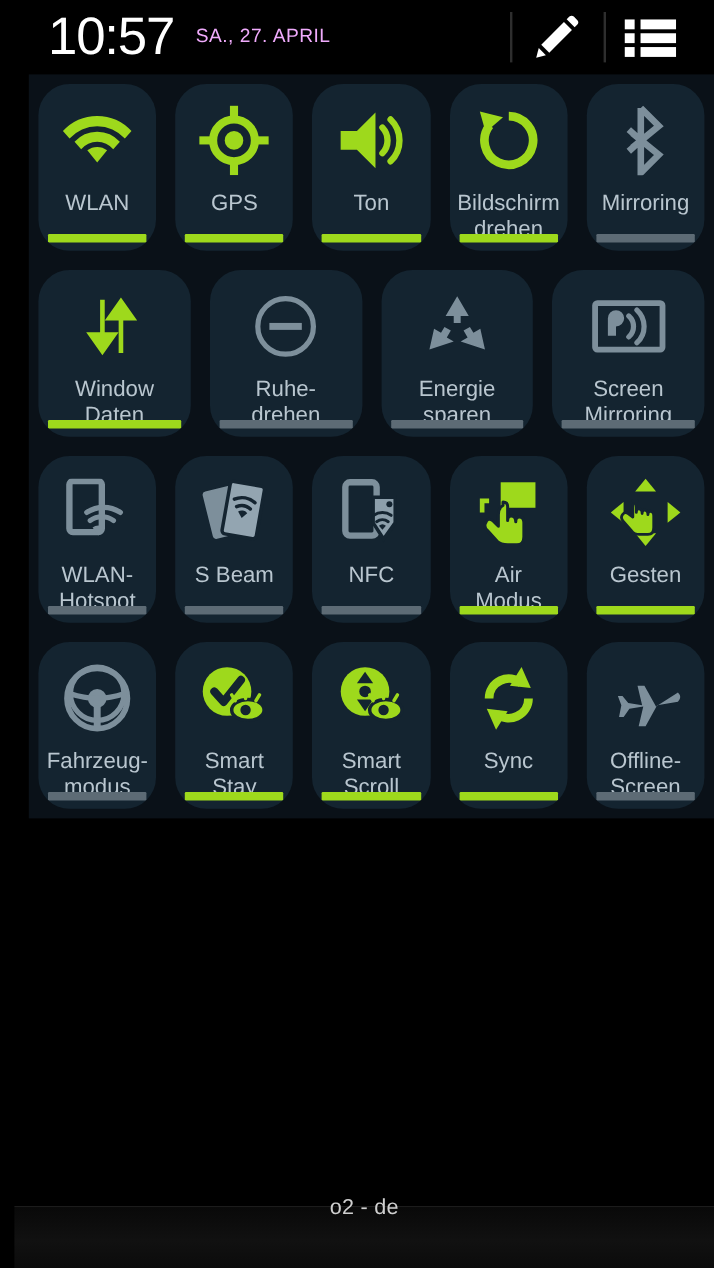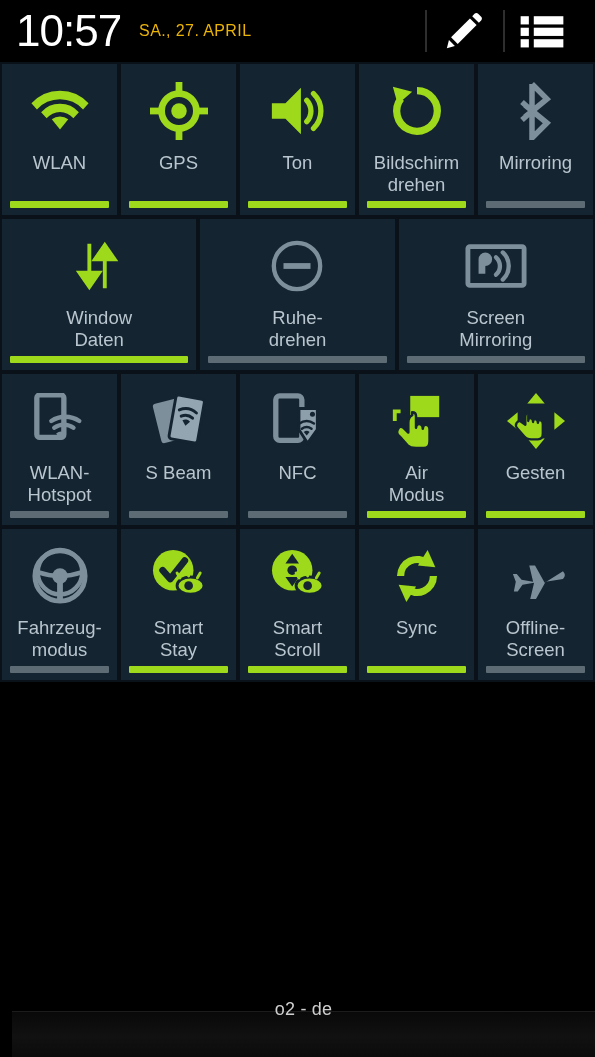--- a/index.html
+++ b/index.html
@@ -2,56 +2,57 @@
 <html><head>
 <meta charset="utf-8">
 <style>
   * { margin:0; padding:0; box-sizing:border-box; }
   html, body {
     width:595px; height:1057px;
     background:#000;
     font-family:"Liberation Sans", sans-serif;
     overflow:hidden;
   }
-  #screen { position:relative; width:595px; height:1057px; background:#000; }
+  #screen { position:relative; width:595px; height:1057px; background:#000;padding-left:24px; }
 
   
   .statusbar {
     position:relative; height:62px; background:#000;
     display:flex; align-items:center; padding:0 16px;
   }
   .clock {
     color:#fff; font-size:44px; line-height:44px; font-weight:300;
     letter-spacing:-1px;
   }
   .date {
-    color:#eab308; font-size:16px; font-weight:400;
+    color:#f0abfc; font-size:16px; font-weight:400;
     margin-left:18px; margin-top:0; letter-spacing:0.4px;
   }
   .sb-right { margin-left:auto; display:flex; align-items:center; height:100%; }
   .sb-divider { width:2px; height:42px; background:#2e2e2e; margin:0 0 0 2px; }
   .sb-icon { display:flex; align-items:center; justify-content:center; }
   .pencil-wrap { width:74px; height:62px; }
   .list-wrap  { width:74px; height:62px; }
 
   
   .toggles {
     position:relative; background:#0a1118;
     padding:0; 
   }
   .trow { display:flex; height:155px; }
   .trow + .trow { margin-top:0; }
   .tile {
     position:relative;
     flex:1 1 0;
     background:#142430;
-    margin:2px;
+    margin:8px;
     display:flex; flex-direction:column;
     align-items:center;
     overflow:hidden;
+    border-radius:26px;
   }
   .tile-icon {
     height:88px; width:100%;
     display:flex; align-items:center; justify-content:center;
     padding-top:6px;
   }
   .tile-icon svg { display:block; }
   .tile-label {
     flex:1 1 auto;
     width:100%;
@@ -70,21 +71,21 @@
     border-radius:1px;
   }
   .tile-bar.on  { background:#9ed91c; }
   .tile-bar.off { background:#5d6b75; }
 
   
   .filler { background:#000; }
 
   
   .carrier {
-    position:absolute; left:12px; right:0; bottom:0; height:46px;
+    position:absolute; left:12px; right:0; bottom:0; height:52px;
     background:linear-gradient(180deg,#090909 0%, #111111 55%, #0b0b0b 100%);
     border-top:1px solid #1c1c1c;
     display:flex; flex-direction:column;
     align-items:center; justify-content:center;gap:45px;
   }
   .carrier-text {
     color:#cfcfcf; font-size:18px; letter-spacing:0.2px;
     margin-bottom:6px;
   }
   .carrier-handle {
@@ -208,20 +209,34 @@
           <svg width="56" height="56" viewBox="0 0 58 58">
             <circle cx="29" cy="29" r="24" fill="none" stroke="#7d8f9b" stroke-width="4.5"></circle>
             <rect x="15" y="26" width="28" height="6" fill="#7d8f9b"></rect>
           </svg>
         </div>
         <div class="tile-label">Ruhe-
 drehen</div>
         <div class="tile-bar off"></div>
       </div>
 
+      <div class="tile">
+        <div class="tile-icon">
+          <svg width="58" height="54" viewBox="0 0 60 56">
+            <g fill="#7d8f9b">
+              <path d="M30 2 L40 19 L33 19 L33 25 L27 25 L27 19 L20 19 Z"></path>
+              <path d="M6 48 L10 30 L16 33.5 L19 28.5 L24.5 31.5 L21 37.5 L27 41 Z"></path>
+              <path d="M54 48 L50 30 L44 33.5 L41 28.5 L35.5 31.5 L39 37.5 L33 41 Z"></path>
+            </g>
+          </svg>
+        </div>
+        <div class="tile-label">Energie
+sparen</div>
+        <div class="tile-bar off"></div>
+      </div>
 
       <div class="tile">
         <div class="tile-icon">
           <svg width="62" height="50" viewBox="0 0 64 50">
             <rect x="3" y="5" width="58" height="40" rx="2" fill="none" stroke="#7d8f9b" stroke-width="5"></rect>
             <path d="M14 18 a7 7 0 1 1 7 7 v8 h-7 z" fill="#7d8f9b"></path>
             <path d="M32 16 a12 12 0 0 1 0 18" fill="none" stroke="#7d8f9b" stroke-width="4.5" stroke-linecap="round"></path>
             <path d="M39 11 a19 19 0 0 1 0 28" fill="none" stroke="#7d8f9b" stroke-width="4.5" stroke-linecap="round"></path>
           </svg>
         </div>

